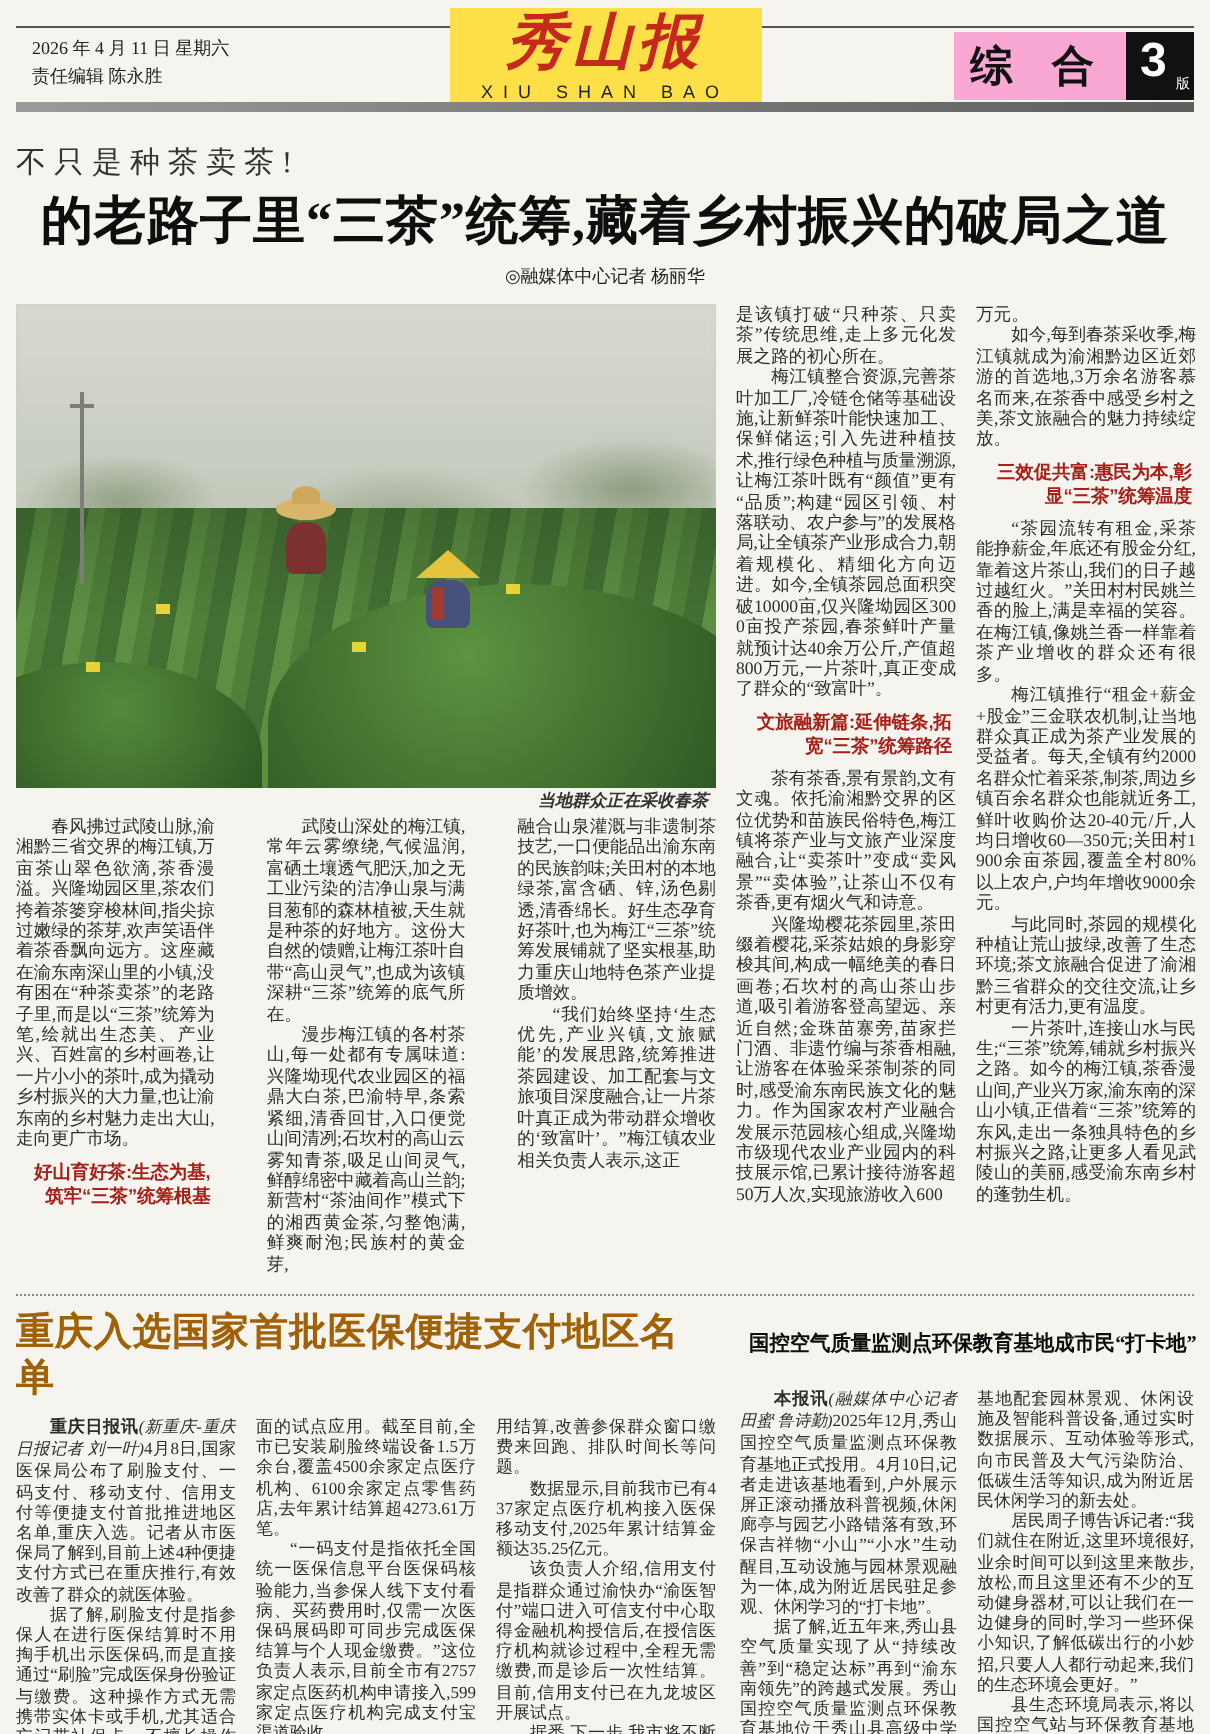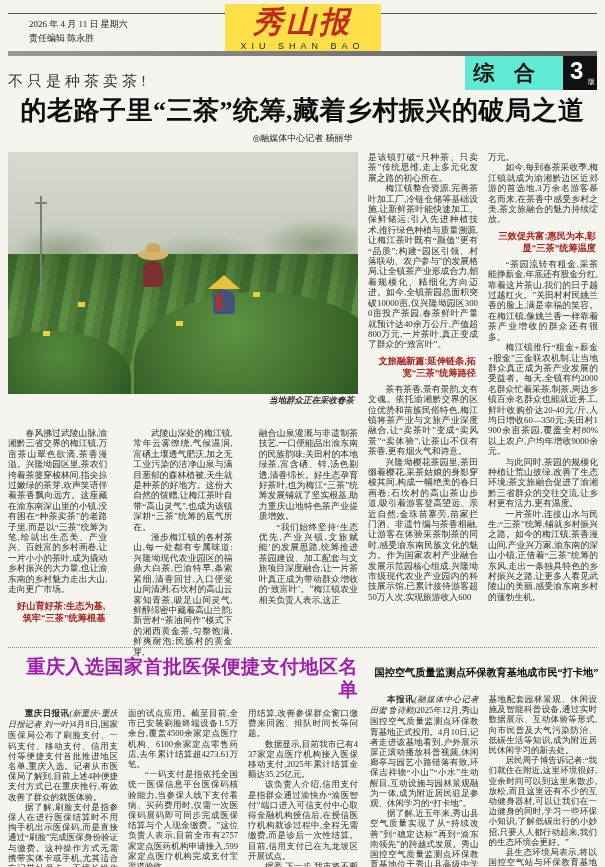--- a/index.html
+++ b/index.html
@@ -9,46 +9,46 @@
     font-family:"Liberation Serif","DejaVu Serif",serif;
     color:#2a2a2a;
   }
   .page{position:relative;padding:4px 8px;}
 
   
   .header{position:relative;height:54px;}
   .rule-top{position:absolute;top:9px;left:0;right:0;height:1px;background:#555;}
   .rule-bottom{position:absolute;top:47px;left:0;right:0;height:5px;
     background:linear-gradient(to right,#9a9a9a,#5d5d5d);}
-  .header-left{position:absolute;top:13px;left:21px;font-size:9px;line-height:14px;color:#222;}
+  .header-left{position:absolute;top:13px;left:8px;font-size:9px;line-height:14px;color:#222;}
   .masthead-wrap{position:absolute;left:50%;transform:translateX(-50%);top:0;
     text-align:center;background:#fde047;padding:0 16px;z-index:2;}
   .masthead{color:#c5281c;font-size:30px;font-weight:bold;font-style:italic;
     font-family:"DejaVu Serif",serif;letter-spacing:3px;line-height:36px;}
   .pinyin{font-size:9px;letter-spacing:5px;color:#222;margin-top:1px;
     font-family:"Liberation Sans",sans-serif;}
-  .header-right{position:absolute;right:0;top:12px;display:flex;align-items:center;gap:21px;z-index:2;background:#5eead4;padding-left:8px;margin-top:40px;}
+  .header-right{position:absolute;right:0;top:12px;display:flex;align-items:center;gap:9px;z-index:2;background:#f9a8d4;padding-left:8px;}
   .section-label{font-size:21px;font-weight:bold;letter-spacing:7px;
     font-family:"Liberation Sans",sans-serif;color:#111;}
   .page-box{width:34px;height:34px;background:#111;color:#fff;position:relative;}
   .pnum{position:absolute;left:7px;top:1px;font-size:24px;font-weight:bold;
     font-family:"Liberation Sans",sans-serif;}
   .plabel{position:absolute;right:2px;bottom:3px;font-size:7px;}
 
   
   .kicker{text-align:left;font-size:15px;letter-spacing:4px;margin:14px 0 3px;color:#333;}
   .main-title{text-align:center;font-size:26px;font-weight:900;color:#0e0e0e;
     line-height:33px;letter-spacing:0.5px;}
   .byline{text-align:center;font-size:9px;margin:5px 0 7px;color:#222;}
 
   
   .top-article{display:flex;gap:10px;height:488px;}
   .left-zone{width:350px;flex:none;}
   .ncol{width:110px;flex:none;height:488px;overflow:hidden;}
-  .three-cols{display:flex;gap:26px;height:232px;overflow:hidden;margin-top:20px;}
+  .three-cols{display:flex;gap:26px;height:232px;overflow:hidden;}
   .three-cols .tcol{flex:1;overflow:hidden;}
 
   .body-p{font-size:8.8px;line-height:10.4px;text-align:justify;
     text-indent:2em;margin:0;word-break:break-all;color:#2d2d2d;}
   .cont{text-indent:0;}
   .subhead{font-family:"Liberation Sans",sans-serif;font-weight:bold;color:#a8201a;
     text-align:right;font-size:9.2px;line-height:12px;margin:5px 2px;text-indent:0;}
 
   
   .photo{width:350px;height:242px;position:relative;overflow:hidden;background:#c9cec1;}
@@ -85,21 +85,21 @@
   .trap{position:absolute;width:7px;height:5px;background:#e8d23a;}
   .t1{left:20%;top:62%;} .t2{left:48%;top:70%;} .t3{left:70%;top:58%;} .t4{left:10%;top:74%;}
   .caption{height:14px;line-height:13px;text-align:right;font-size:8.5px;
     font-style:italic;font-weight:bold;color:#333;padding-right:4px;}
 
   
   .section-divider{border-top:1px dotted #8a8a8a;margin:7px 0 5px;}
   .bottom{display:flex;gap:12px;}
   .bl{width:350px;flex:none;}
   .br{width:227px;flex:none;}
-  .bl-title{font-size:19px;font-weight:900;text-align:right;color:#a21caf;
+  .bl-title{font-size:19px;font-weight:900;text-align:left;color:#a16207;
     letter-spacing:0.5px;margin:2px 0 7px;line-height:23px;}
   .br-title{font-size:10.6px;font-weight:900;text-align:center;color:#0e0e0e;
     white-space:nowrap;transform:scaleX(0.96);transform-origin:center;
     margin:8px 0 10px;line-height:23px;}
   .bcols{display:flex;gap:10px;height:182px;overflow:hidden;}
   .bcol{flex:1;overflow:hidden;}
   .bbody{font-size:8.5px;line-height:10.2px;}
   .news-src{font-weight:bold;}
   .news-note{font-style:italic;font-size:8.2px;}
 </style>

